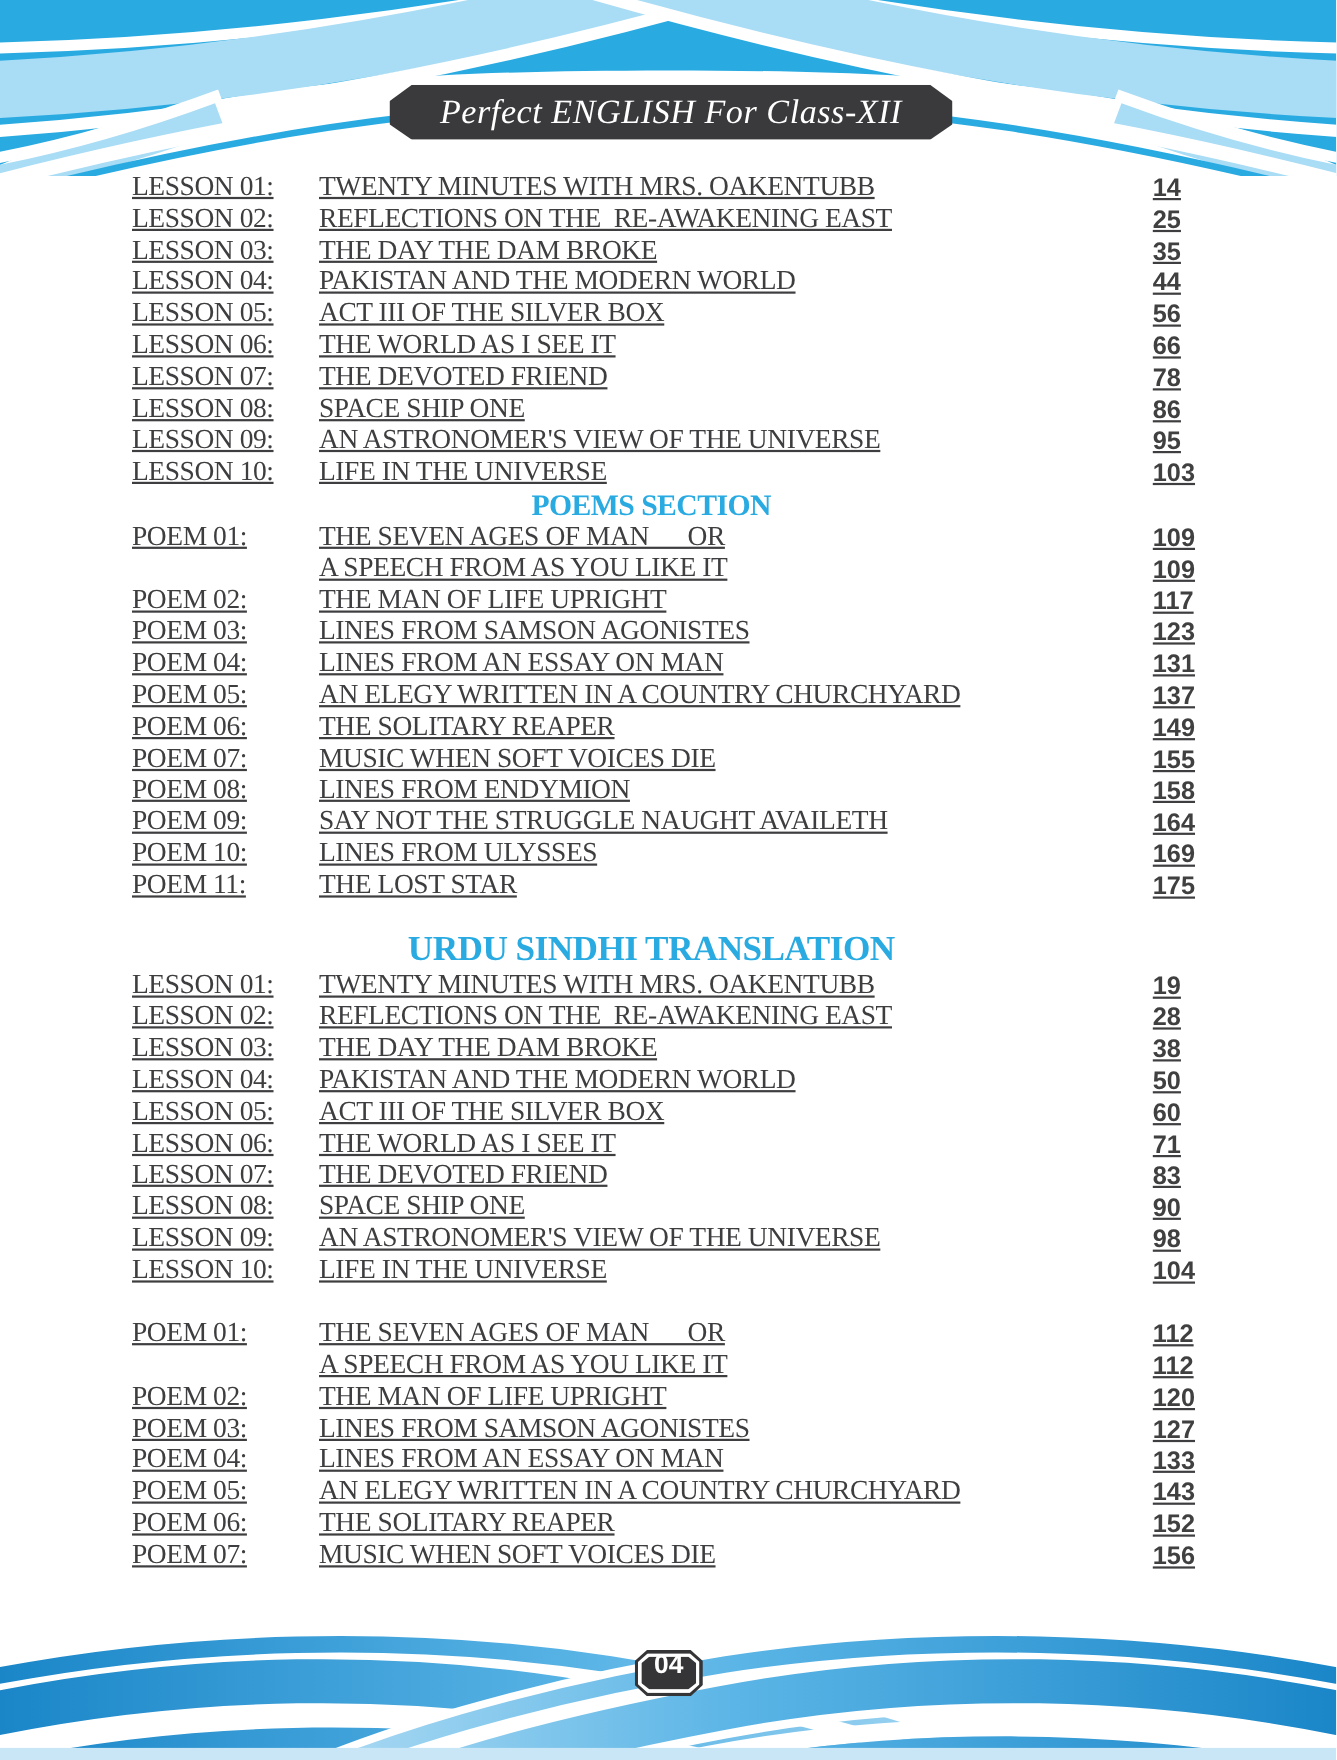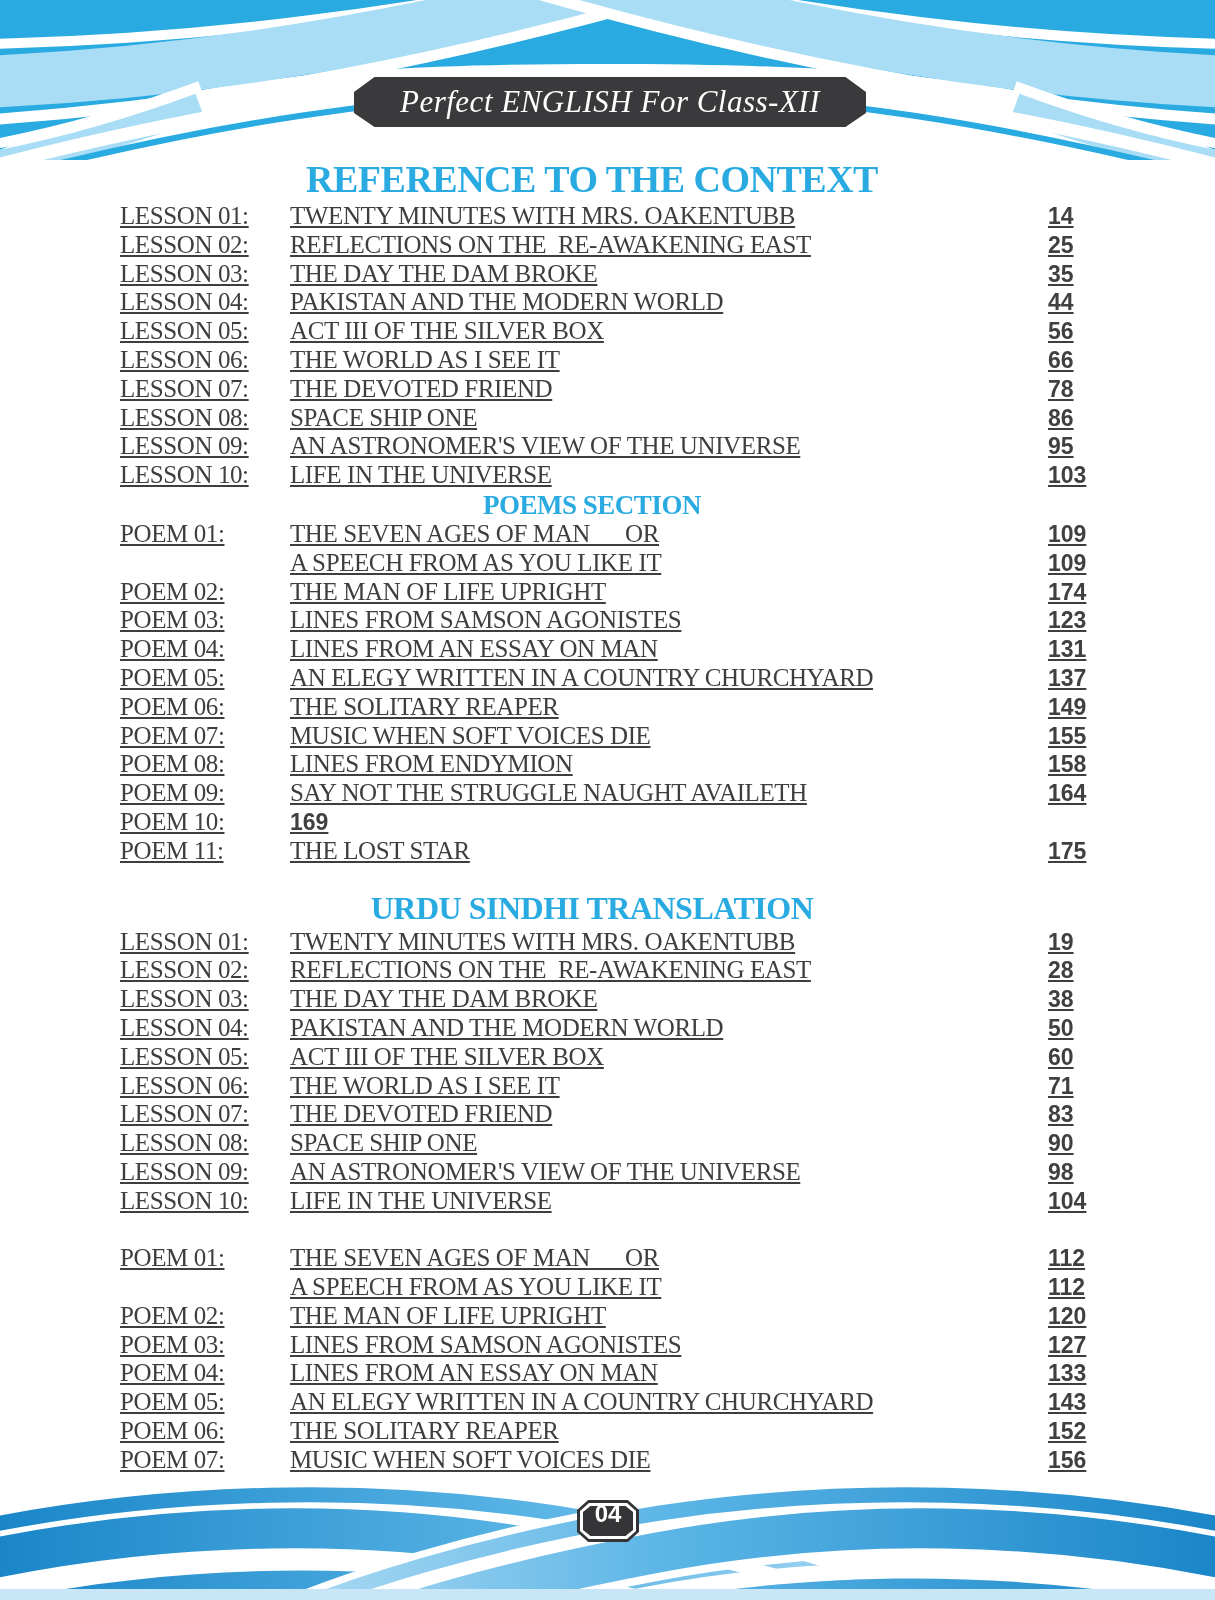--- a/index.html
+++ b/index.html
@@ -66,21 +66,20 @@
 
       <path d="M-15,168 C200,112 400,78 607,78 C815,78 1015,112 1230,168" stroke="#ffffff" stroke-width="13" fill="none"></path>
       <path d="M-15,182 C200,126 400,92 607,92 C815,92 1015,126 1230,182" stroke="#29abe2" stroke-width="6" fill="none"></path>
     </svg>
     <div class="title-badge">
       <span>Perfect ENGLISH For Class-XII</span>
     </div>
   </div>
 
   <main class="toc">
-    <h1>REFERENCE TO THE CONTEXT</h1>
     <div id="groups">
   <section>
 
     <div>
   <div class="row">
     <span class="lbl">LESSON 01:</span>
     <span class="ttl">TWENTY MINUTES WITH MRS. OAKENTUBB</span>
     <span class="pg">14</span>
   </div>
 
@@ -151,21 +150,21 @@
 
   <div class="row">
     <span class="lbl"></span>
     <span class="ttl">A SPEECH FROM AS YOU LIKE IT</span>
     <span class="pg">109</span>
   </div>
 
   <div class="row">
     <span class="lbl">POEM 02:</span>
     <span class="ttl">THE MAN OF LIFE UPRIGHT</span>
-    <span class="pg">174</span>
+    <span class="pg">117</span>
   </div>
 
   <div class="row">
     <span class="lbl">POEM 03:</span>
     <span class="ttl">LINES FROM SAMSON AGONISTES</span>
     <span class="pg">123</span>
   </div>
 
   <div class="row">
     <span class="lbl">POEM 04:</span>
@@ -198,20 +197,21 @@
   </div>
 
   <div class="row">
     <span class="lbl">POEM 09:</span>
     <span class="ttl">SAY NOT THE STRUGGLE NAUGHT AVAILETH</span>
     <span class="pg">164</span>
   </div>
 
   <div class="row">
     <span class="lbl">POEM 10:</span>
+    <span class="ttl">LINES FROM ULYSSES</span>
     <span class="pg">169</span>
   </div>
 
   <div class="row">
     <span class="lbl">POEM 11:</span>
     <span class="ttl">THE LOST STAR</span>
     <span class="pg">175</span>
   </div>
 </div>
   </section>

